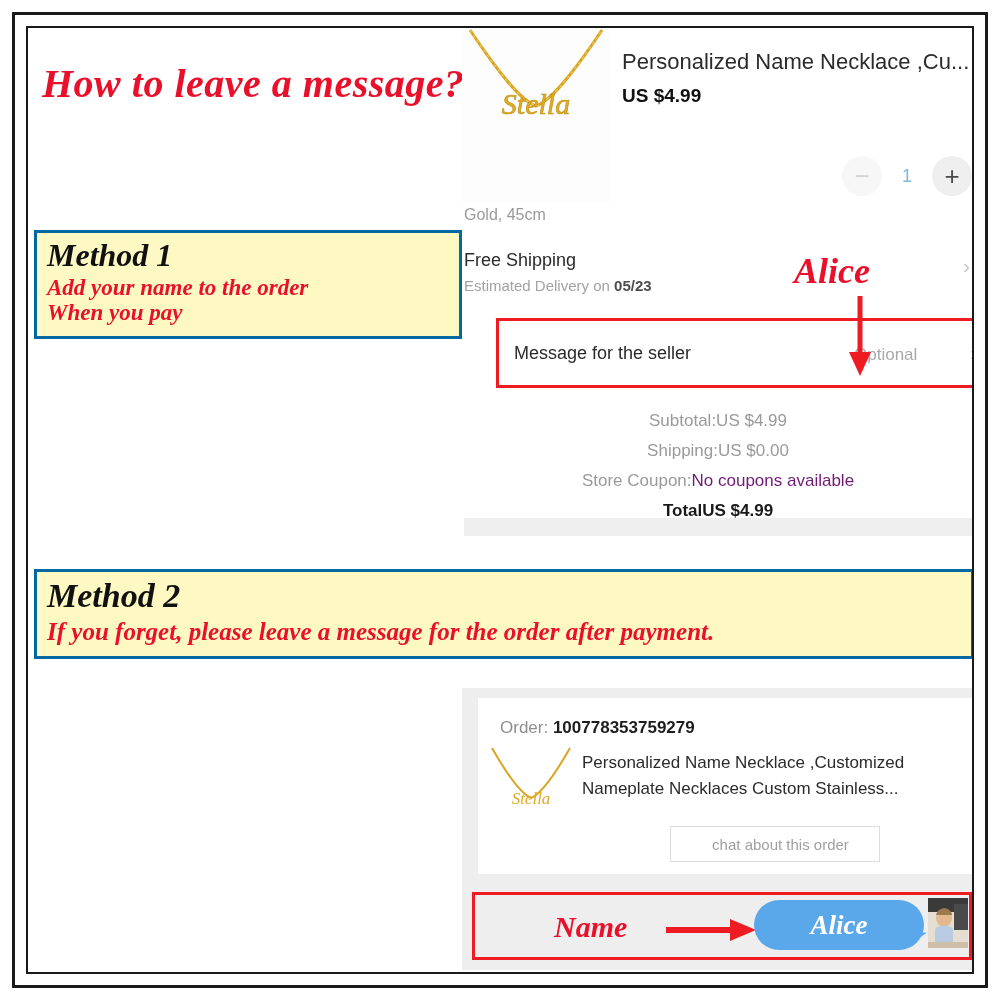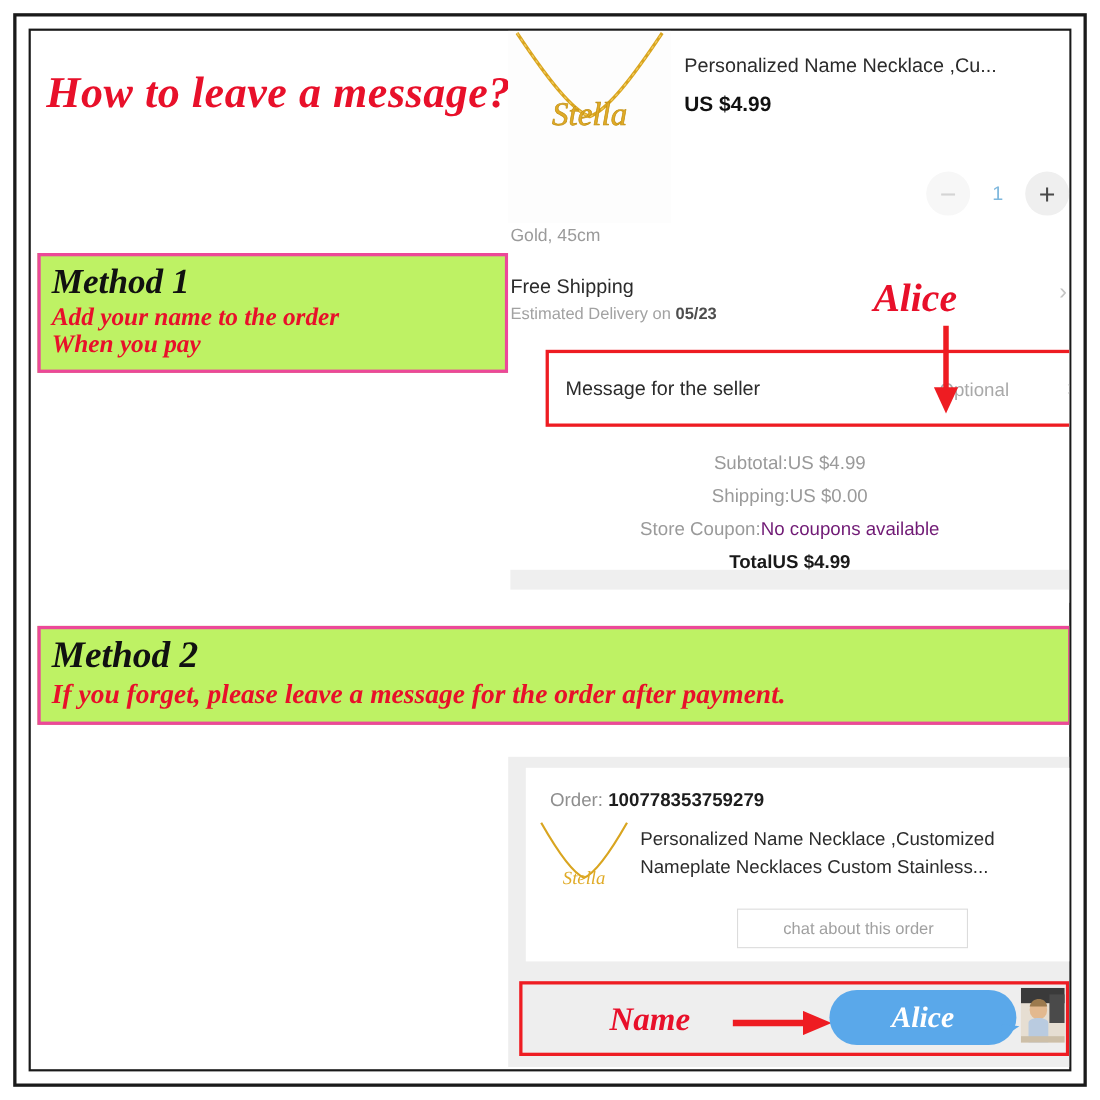--- a/index.html
+++ b/index.html
@@ -37,22 +37,22 @@
     font-family: "Liberation Serif", serif;
     font-style: italic; font-weight: 700;
     font-size: 40px;
     color: #e8102a;
     letter-spacing: .5px;
     white-space: nowrap;
   }
 
   
   .method-box {
-    border: 3px solid #ec4899;
-    background: #bef264;
+    border: 3px solid #0369a1;
+    background: #fef9c3;
     padding: 6px 10px 10px 10px;
   }
   .method-title {
     font-family: "Liberation Serif", serif;
     font-style: italic; font-weight: 700;
     color: #111111;
     line-height: 1.05;
   }
   .method-line {
     font-family: "Liberation Serif", serif;
@@ -75,21 +75,21 @@
     background: #ffffff;
   }
 
   #prod-thumb {
     left: 0px; top: 0px; width: 148px; height: 175px;
     background: #fdfdfd;
     overflow: hidden;
   }
   #prod-title {
     left: 160px; top: 20px; width: 350px;
-    font-size: 18px; color: #2b2b2b; line-height: 1.3;
+    font-size: 22px; color: #2b2b2b; line-height: 1.3;
     white-space: nowrap; overflow: hidden;
   }
   #prod-price {
     left: 160px; top: 57px;
     font-size: 19px; font-weight: 700; color: #111111;
   }
 
   
   #qty { left: 380px; top: 128px; width: 130px; height: 42px; }
   .qty-btn {

